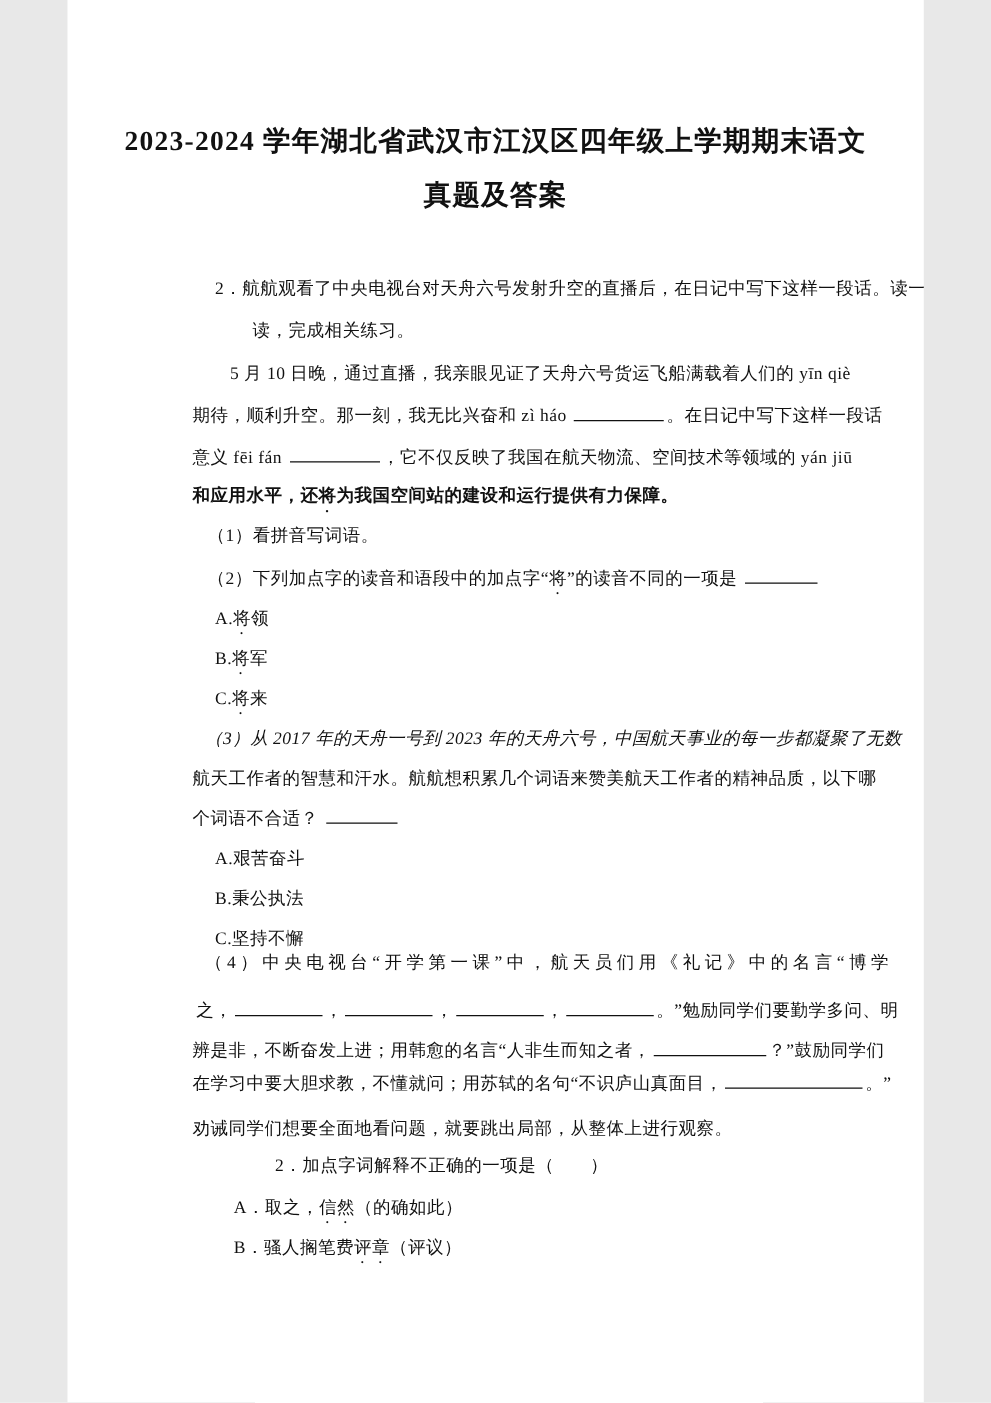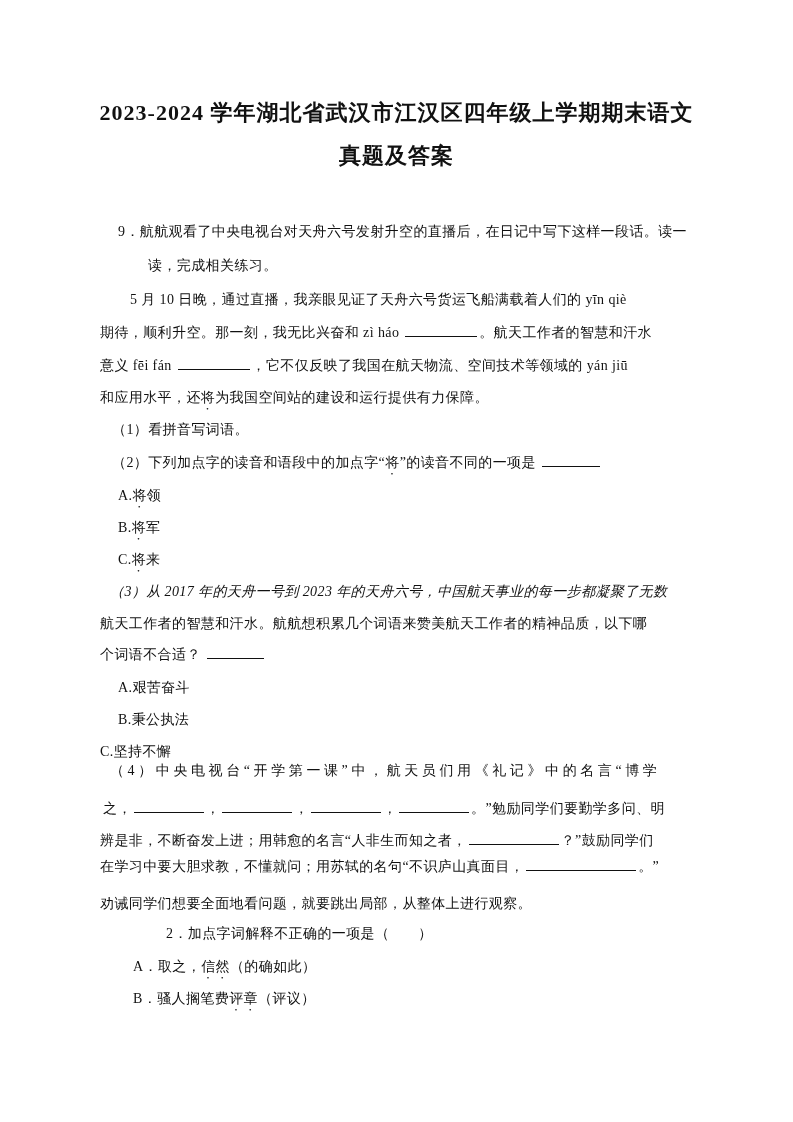--- a/index.html
+++ b/index.html
@@ -1,18 +1,18 @@
 <!DOCTYPE html>
 <html><head>
 <meta charset="utf-8">
 <style>
   html,body { margin:0; padding:0; background:#e8e8e8; }
   .page {
     position:relative;
-    width:793px; height:1122px;
+    width:685px; height:1122px;
     margin:0 auto;
     background:#ffffff;
     color:#111111;
     font-family:"Liberation Serif","DejaVu Serif",serif;
     overflow:hidden;
   }
   .title-line {
     position:absolute;
     left:0; width:100%;
     margin:0;
@@ -46,37 +46,37 @@
     text-emphasis-position:under right;
   }
 </style>
 </head>
 <body>
 
 <div class="page">
   <h1 class="title-line t1">2023-2024 学年湖北省武汉市江汉区四年级上学期期末语文</h1>
   <h1 class="title-line t2">真题及答案</h1>
   <div id="doc-body">
-      <div class="doc-line" style="top: 222px; left: 118px;"><span>9．航航观看了中央电视台对天舟六号发射升空的直播后，在日记中写下这样一段话。读一</span></div>
+      <div class="doc-line" style="top: 222px; left: 118px;"><span>2．航航观看了中央电视台对天舟六号发射升空的直播后，在日记中写下这样一段话。读一</span></div>
       <div class="doc-line" style="top: 256px; left: 148px;"><span>读，完成相关练习。</span></div>
       <div class="doc-line" style="top: 290px; left: 130px;"><span>5 月 10 日晚，通过直播，我亲眼见证了天舟六号货运飞船满载着人们的 yīn qiè</span></div>
-      <div class="doc-line" style="top: 323px; left: 100px;"><span>期待，顺利升空。那一刻，我无比兴奋和 zì háo </span><span class="blank" style="width: 72px;"></span><span>。航天工作者的智慧和汗水</span></div>
+      <div class="doc-line" style="top: 323px; left: 100px;"><span>期待，顺利升空。那一刻，我无比兴奋和 zì háo </span><span class="blank" style="width: 72px;"></span><span>。在日记中写下这样一段话</span></div>
       <div class="doc-line" style="top: 356px; left: 100px;"><span>意义 fēi fán </span><span class="blank" style="width: 72px;"></span><span>，它不仅反映了我国在航天物流、空间技术等领域的 yán jiū</span></div>
-      <div class="doc-line" style="top: 388px; left: 100px;"><span>和应用水平，还</span><span class="em">将</span><span>为我国空间站的建设和运行提供有力保障。</span></div>
+      <div class="doc-line" style="top: 388px; left: 100px; font-weight: bold;"><span>和应用水平，还</span><span class="em">将</span><span>为我国空间站的建设和运行提供有力保障。</span></div>
       <div class="doc-line" style="top: 420px; left: 112px;"><span>（1）看拼音写词语。</span></div>
       <div class="doc-line" style="top: 453px; left: 112px;"><span>（2）下列加点字的读音和语段中的加点字“</span><span class="em">将</span><span>”的读音不同的一项是 </span><span class="blank" style="width: 58px;"></span></div>
       <div class="doc-line" style="top: 486px; left: 118px; text-align: center;"><span>A.</span><span class="em">将</span><span>领</span></div>
       <div class="doc-line" style="top: 518px; left: 118px;"><span>B.</span><span class="em">将</span><span>军</span></div>
       <div class="doc-line" style="top: 550px; left: 118px; text-align: center;"><span>C.</span><span class="em">将</span><span>来</span></div>
       <div class="doc-line" style="top: 582px; left: 110px; font-style: italic;"><span>（3）从 2017 年的天舟一号到 2023 年的天舟六号，中国航天事业的每一步都凝聚了无数</span></div>
       <div class="doc-line" style="top: 614px; left: 100px;"><span>航天工作者的智慧和汗水。航航想积累几个词语来赞美航天工作者的精神品质，以下哪</span></div>
       <div class="doc-line" style="top: 645px; left: 100px;"><span>个词语不合适？ </span><span class="blank" style="width: 57px;"></span></div>
       <div class="doc-line" style="top: 678px; left: 118px;"><span>A.艰苦奋斗</span></div>
       <div class="doc-line" style="top: 710px; left: 118px;"><span>B.秉公执法</span></div>
-      <div class="doc-line" style="top: 742px; left: 100px; text-align: center;"><span>C.坚持不懈</span></div>
+      <div class="doc-line" style="top: 742px; left: 118px; text-align: center;"><span>C.坚持不懈</span></div>
       <div class="doc-line wide" style="top: 761px; left: 110px;"><span>（4）中央电视台“开学第一课”中，航天员们用《礼记》中的名言“博学</span></div>
       <div class="doc-line" style="top: 799px; left: 103px;"><span>之，</span><span class="blank" style="width: 70px;"></span><span>，</span><span class="blank" style="width: 70px;"></span><span>，</span><span class="blank" style="width: 70px;"></span><span>，</span><span class="blank" style="width: 70px;"></span><span>。”勉励同学们要勤学多问、明</span></div>
       <div class="doc-line" style="top: 831px; left: 100px;"><span>辨是非，不断奋发上进；用韩愈的名言“人非生而知之者，</span><span class="blank" style="width: 90px;"></span><span>？”鼓励同学们</span></div>
       <div class="doc-line" style="top: 857px; left: 100px;"><span>在学习中要大胆求教，不懂就问；用苏轼的名句“不识庐山真面目，</span><span class="blank" style="width: 110px;"></span><span>。”</span></div>
       <div class="doc-line" style="top: 894px; left: 100px;"><span>劝诫同学们想要全面地看问题，就要跳出局部，从整体上进行观察。</span></div>
       <div class="doc-line" style="top: 924px; left: 118px; margin-left: 48px;"><span>2．加点字词解释不正确的一项是（　　）</span></div>
       <div class="doc-line" style="top: 957px; left: 133px;"><span>A．取之，</span><span class="em">信然</span><span>（的确如此）</span></div>
       <div class="doc-line" style="top: 989px; left: 133px;"><span>B．骚人搁笔费</span><span class="em">评章</span><span>（评议）</span></div>
     </div>
 </div>

